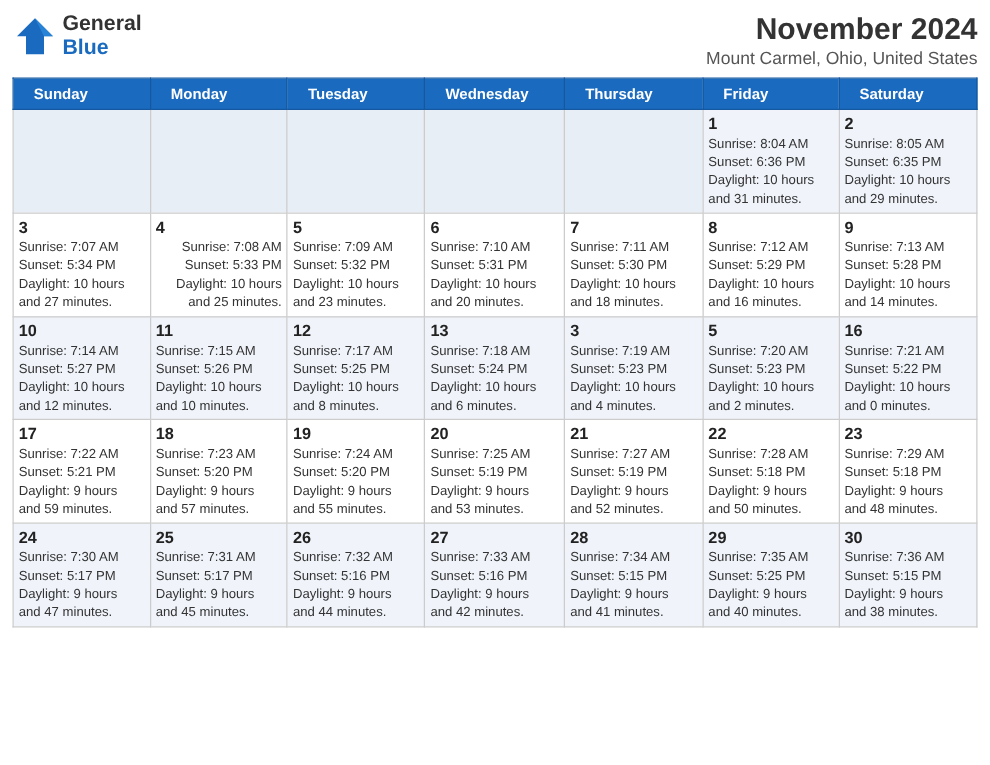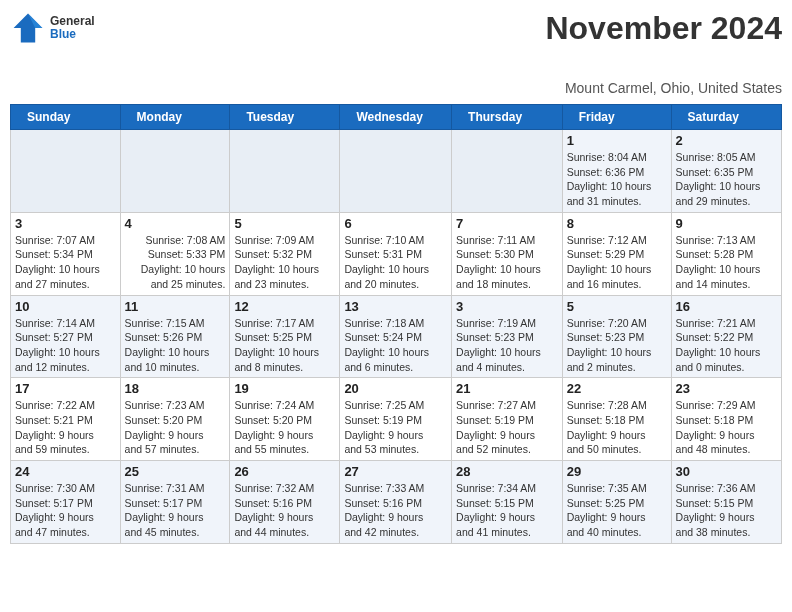--- a/index.html
+++ b/index.html
@@ -15,42 +15,41 @@
       justify-content: space-between;
       align-items: flex-start;
       margin-bottom: 8px;
     }
     .logo {
       display: flex;
       align-items: center;
       gap: 4px;
     }
     .logo-text {
-      font-size: 12px;
+      font-size: 17px;
       font-weight: bold;
       line-height: 1.1;
     }
     .logo-text .general { color: #333; }
     .logo-text .blue { color: #1a6bbf; }
     .logo-icon {
       width: 36px;
       height: 36px;
     }
     .title-block {
       text-align: right;
     }
     .month-title {
-      font-size: 32px;
+      font-size: 24px;
       font-weight: bold;
       color: #333;
     }
     .location {
       font-size: 14px;
       color: #555;
-      margin-top: 33px;
     }
     .calendar {
       width: 100%;
       border-collapse: collapse;
       font-size: 11px;
     }
     .calendar th {
       background: #1a6bbf;
       color: #fff;
       padding: 5px 16px;

